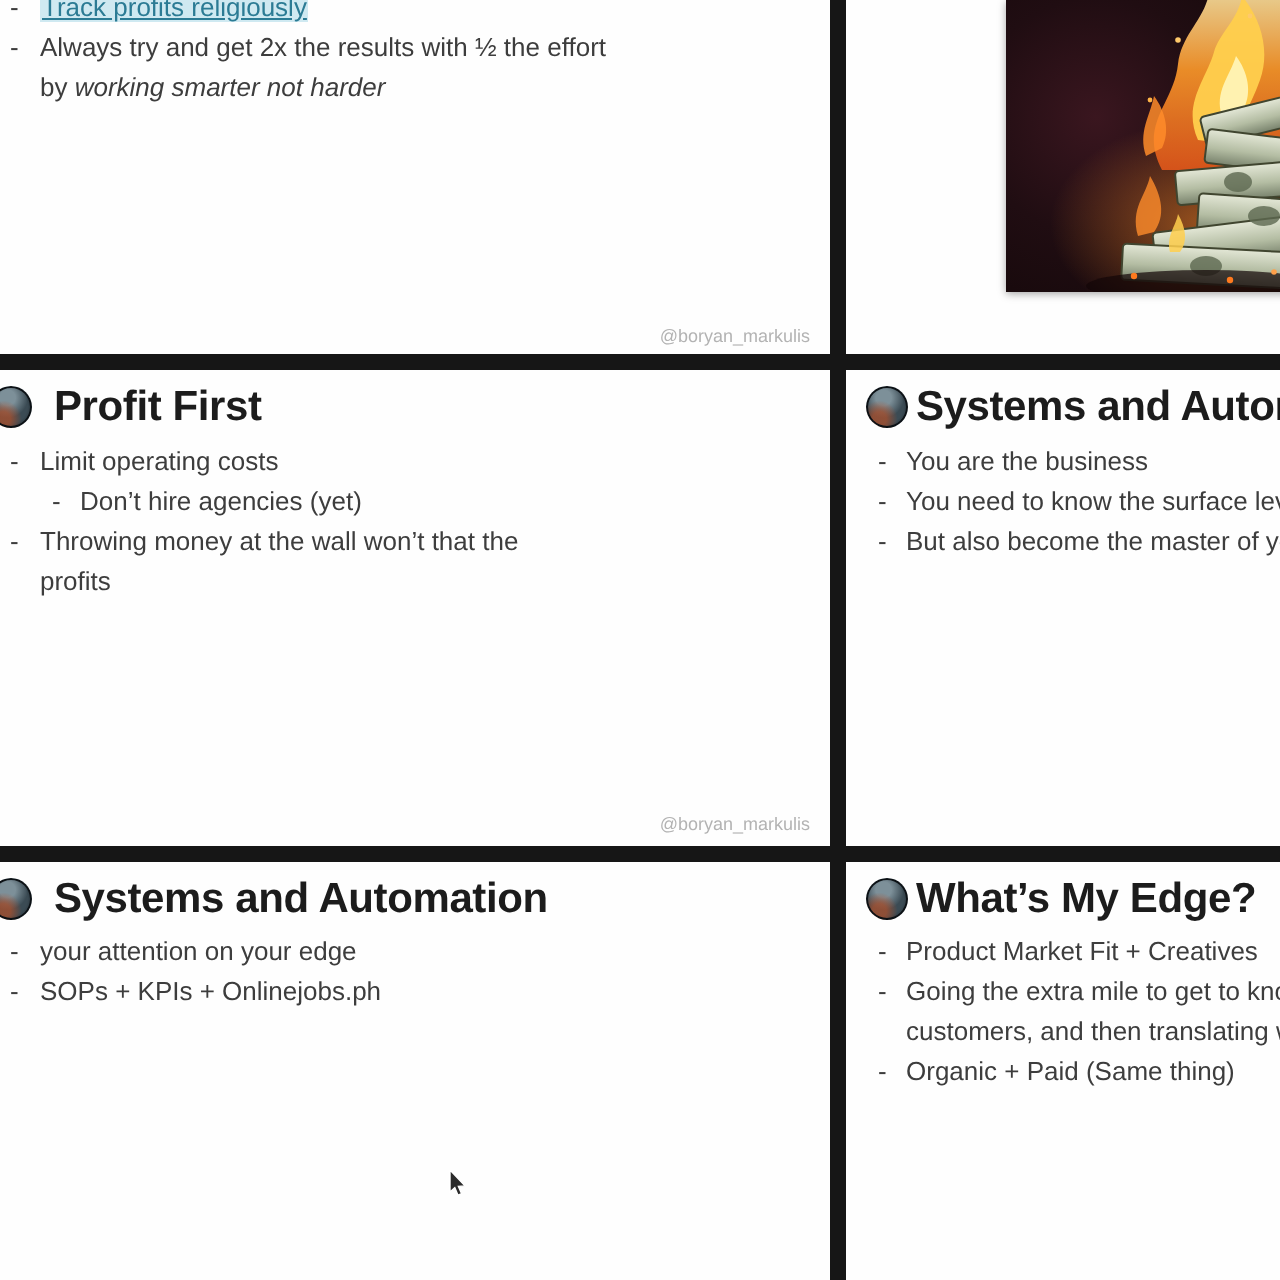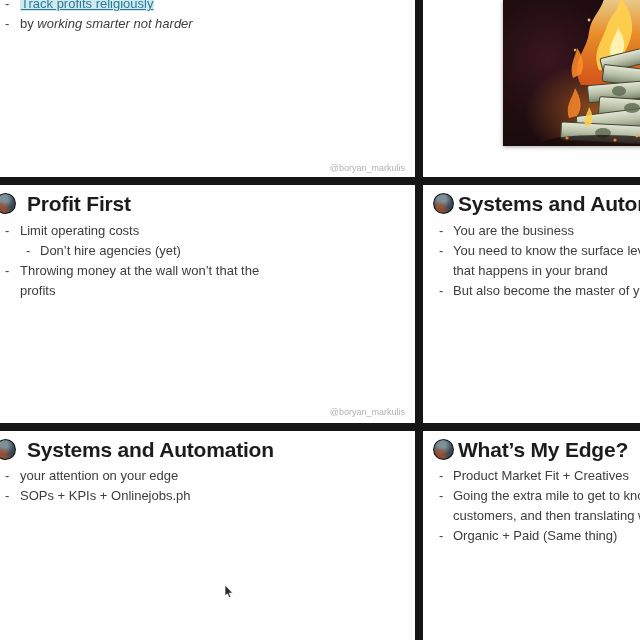--- a/index.html
+++ b/index.html
@@ -75,21 +75,21 @@
 <body>
 
 <div id="screen">
 
   <div class="slide col-left" id="slide-tl">
     <div class="bullets">
       <div class="line">
         <span class="dash">-</span><span class="link">Track profits religiously</span>
       </div>
       <div class="line">
-        <span class="dash">-</span>
+        <span class="dash">-</span><span>Always try and get 2x the results with ½ the effort</span>
       </div>
       <div class="line nodash">
         <span><span>by </span><em>working smarter not harder</em></span>
       </div>
     </div>
     <div class="wm">@boryan_markulis</div>
   </div>
 
   <div class="slide" id="slide-tr">
     <div id="money-image">
@@ -157,21 +157,20 @@
     </div>
     <div class="wm">@boryan_markulis</div>
   </div>
 
   <div class="slide col-right" id="slide-mr">
     <span class="avatar"></span>
     <h1 class="title">Systems and Automation</h1>
     <div class="bullets">
       <div class="line"><span class="dash">-</span><span>You are the business</span></div>
       <div class="line"><span class="dash">-</span><span>You need to know the surface level</span></div>
-      <div class="line nodash"><span>that happens in your brand</span></div>
       <div class="line"><span class="dash">-</span><span>But also become the master of you</span></div>
     </div>
   </div>
 
   <div class="slide col-left" id="slide-bl">
     <span class="avatar"></span>
     <h1 class="title">Systems and Automation</h1>
     <div class="bullets">
       <div class="line"><span class="dash">-</span></div>
       <div class="line nodash"><span>your attention on your edge</span></div>

